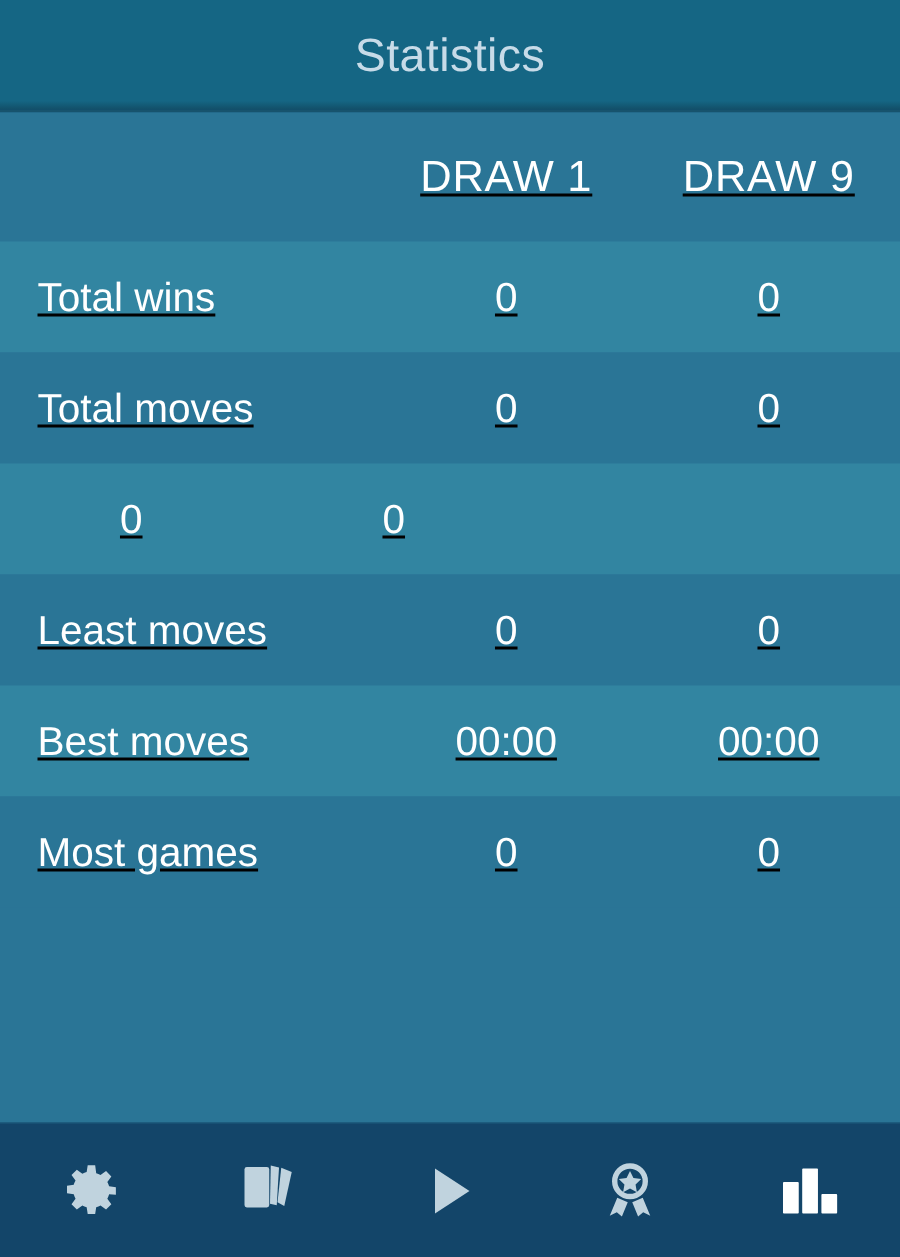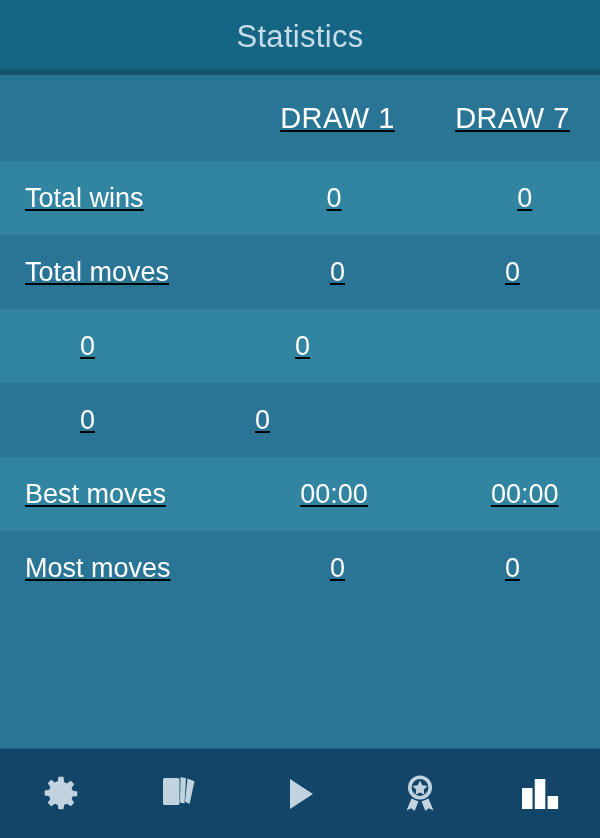--- a/index.html
+++ b/index.html
@@ -39,21 +39,21 @@
     background:#2a7596;
     text-decoration:underline;
   }
   .row {
     display:flex;
     align-items:center;
     height:74px;
     flex:0 0 74px;
   }
   .row.head { background:#2a7596; height:86px; flex:0 0 86px; }
-  .row.alt  { background:#3285a1;gap:40px; }
+  .row.alt  { background:#3285a1; }
   .row.base { background:#2a7596; }
 
   .cell-label {
     width:250px;
     padding-left:25px;
     font-size:27px;
     color:#ffffff;
     font-weight:400;
     white-space:nowrap;
   }
@@ -96,53 +96,54 @@
 
   <div class="titlebar">
     <div class="title">Statistics</div>
   </div>
 
   <div class="table">
 
     <div class="row head">
       <div class="cell-label"></div>
       <div class="cell-val">DRAW 1</div>
-      <div class="cell-val">DRAW 7</div>
+      <div class="cell-val">DRAW 9</div>
     </div>
 
     <div class="row alt">
       <div class="cell-label">Total wins</div>
       <div class="cell-val">0</div>
       <div class="cell-val">0</div>
     </div>
 
     <div class="row base">
       <div class="cell-label">Total moves</div>
       <div class="cell-val">0</div>
       <div class="cell-val">0</div>
     </div>
 
     <div class="row alt">
       <div class="cell-val">0</div>
       <div class="cell-val">0</div>
     </div>
 
     <div class="row base">
+      <div class="cell-label">Least moves</div>
       <div class="cell-val">0</div>
       <div class="cell-val">0</div>
     </div>
 
     <div class="row alt">
       <div class="cell-label">Best moves</div>
       <div class="cell-val">00:00</div>
       <div class="cell-val">00:00</div>
     </div>
 
     <div class="row base">
-      <div class="cell-label">Most moves</div>
+      <div class="cell-label">Most games</div>
       <div class="cell-val">0</div>
       <div class="cell-val">0</div>
     </div>
 
     <div class="spacer"></div>
   </div>
 
   <div class="navbar">
 
     <div class="navitem">

